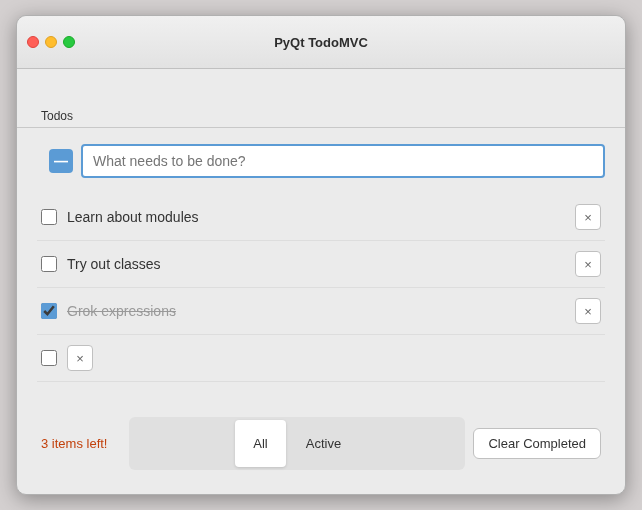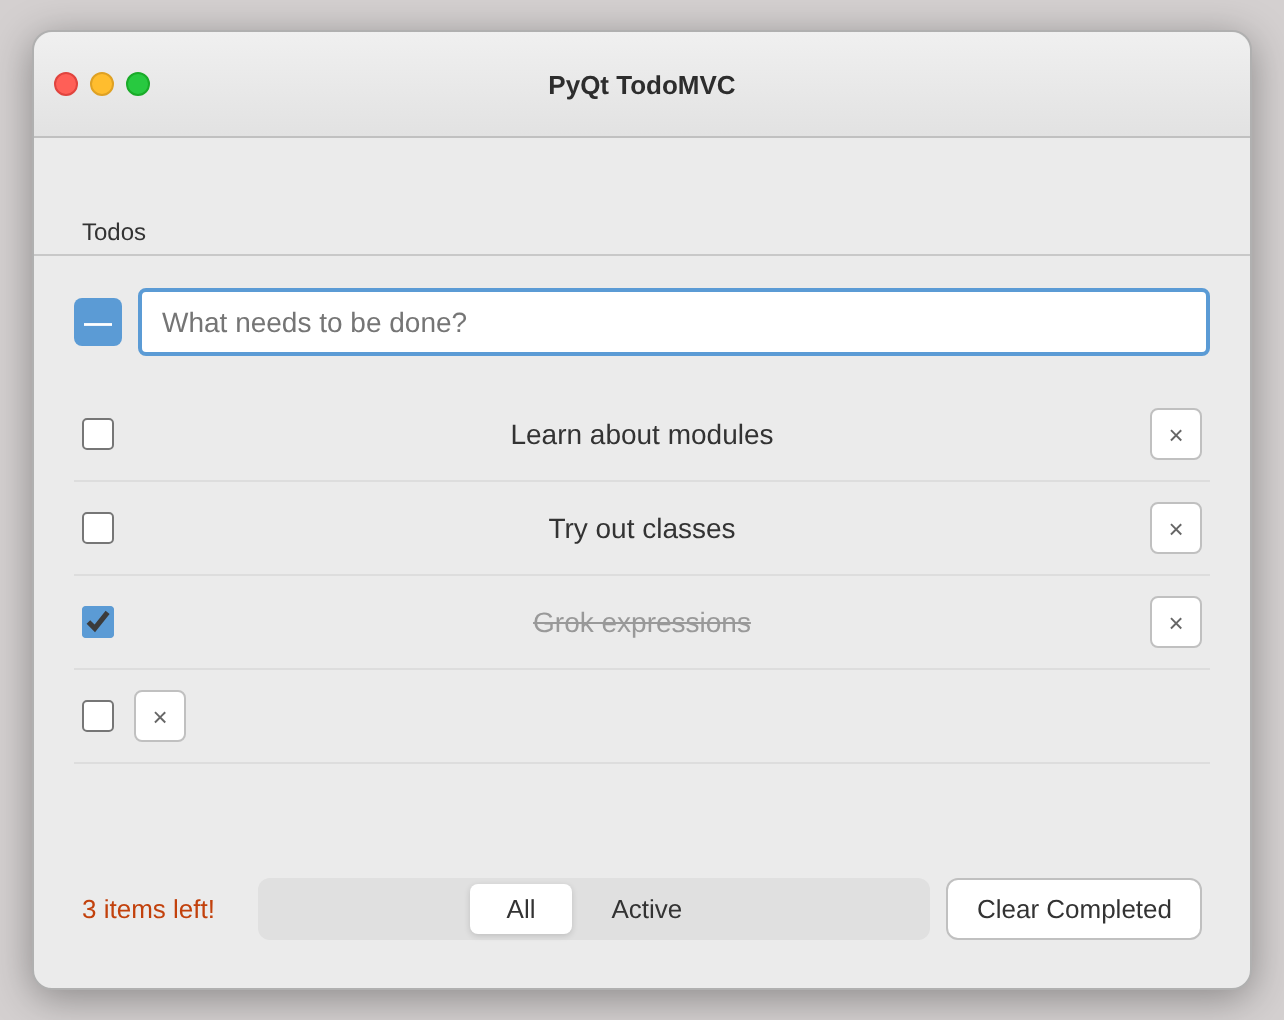--- a/index.html
+++ b/index.html
@@ -89,20 +89,21 @@
       flex-direction: column;
       overflow: hidden;
     }
 
     
     .input-row {
       display: flex;
       align-items: center;
       gap: 8px;
       margin-bottom: 16px;
+      margin-left: 12px;
     }
 
     .toggle-all-btn {
       width: 24px;
       height: 24px;
       background: #5b9bd5;
       border: none;
       border-radius: 4px;
       cursor: pointer;
       display: flex;
@@ -151,21 +152,20 @@
       margin-right: 10px;
       cursor: pointer;
       accent-color: #5b9bd5;
       flex-shrink: 0;
     }
 
     .todo-text {
       flex: 1;
       font-size: 14px;
       color: #333;
-      text-align: center;
     }
 
     .todo-text.completed {
       text-decoration: line-through;
       color: #999;
     }
 
     .delete-btn {
       width: 26px;
       height: 26px;
@@ -200,21 +200,21 @@
       display: flex;
       background: #e0e0e0;
       border-radius: 6px;
       padding: 3px;
       gap: 2px;
       flex: 1;
       justify-content: center;
     }
 
     .filter-btn {
-      padding: 5px 18px;
+      padding: 16px 18px;
       border: none;
       background: transparent;
       border-radius: 4px;
       font-size: 13px;
       cursor: pointer;
       color: #333;
     }
 
     .filter-btn.active {
       background: white;

